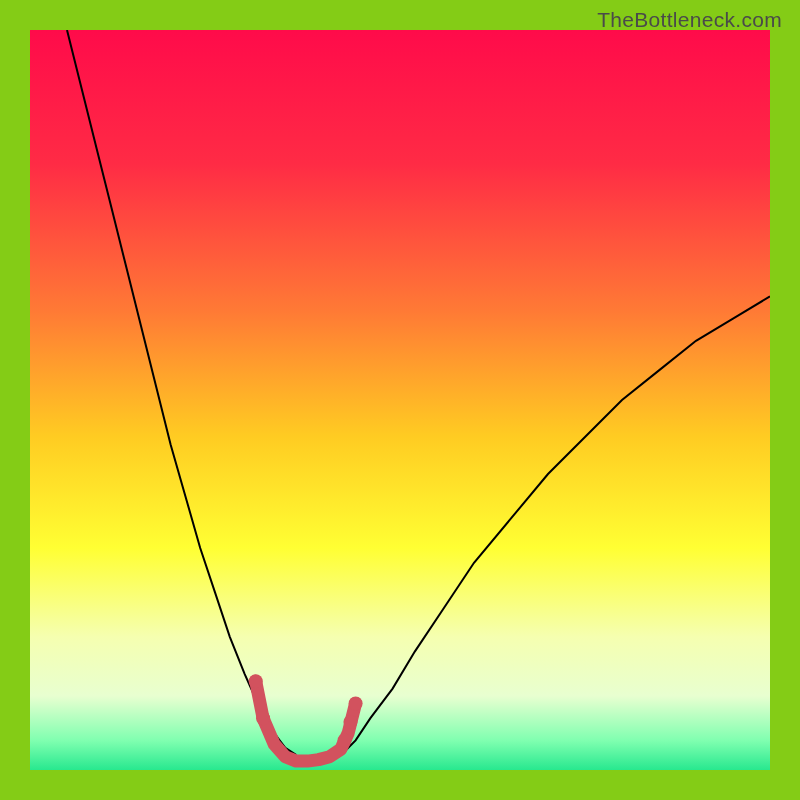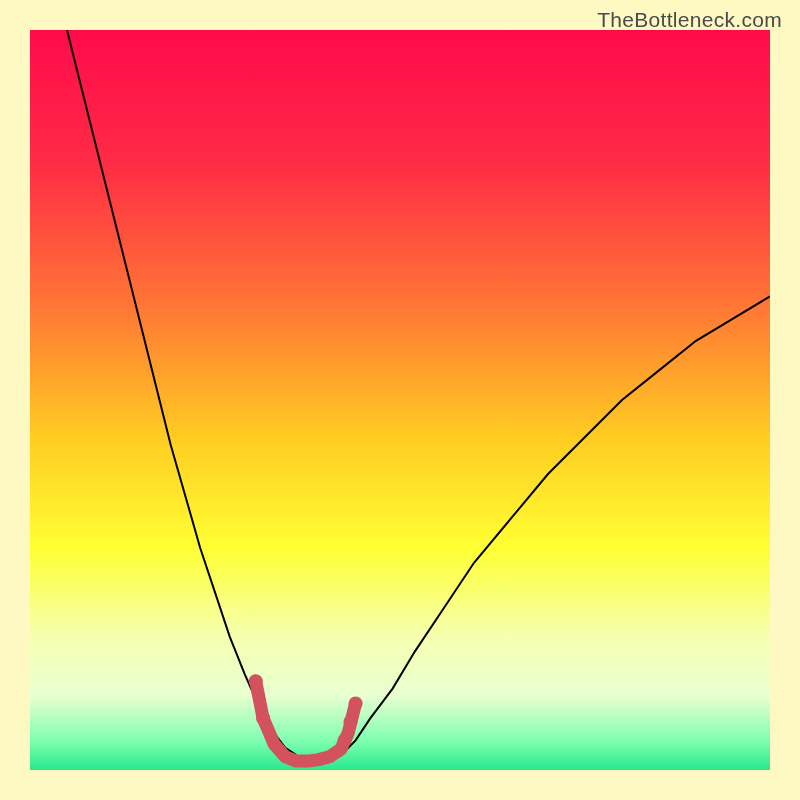--- a/index.html
+++ b/index.html
@@ -7,21 +7,21 @@
     padding: 0;
     width: 800px;
     height: 800px;
     background: #000;
     position: relative;
     font-family: Arial, sans-serif;
   }
   .outer {
     width: 800px;
     height: 800px;
-    background: #fef9c3;
+    background: #84cc16;
     position: relative;
   }
   .plot-area {
     position: absolute;
     left: 30px;
     top: 30px;
     width: 740px;
     height: 740px;
     overflow: hidden;
   }

